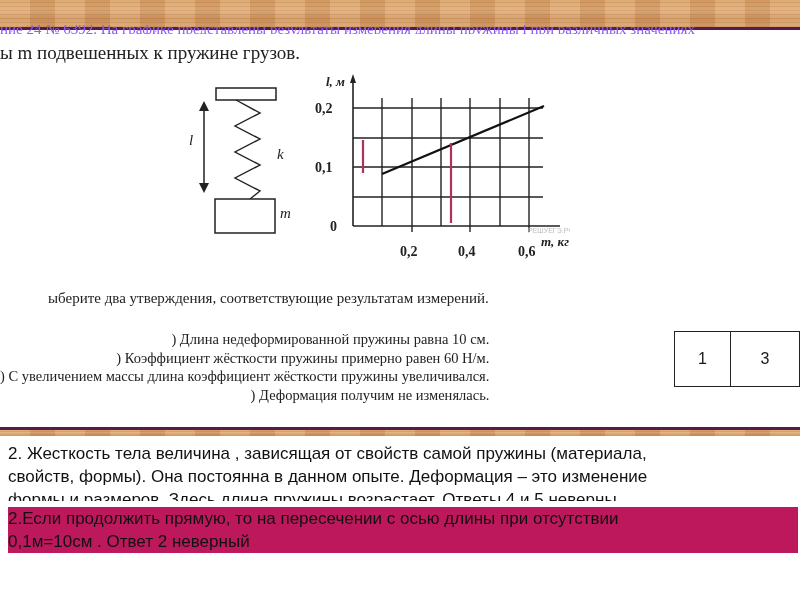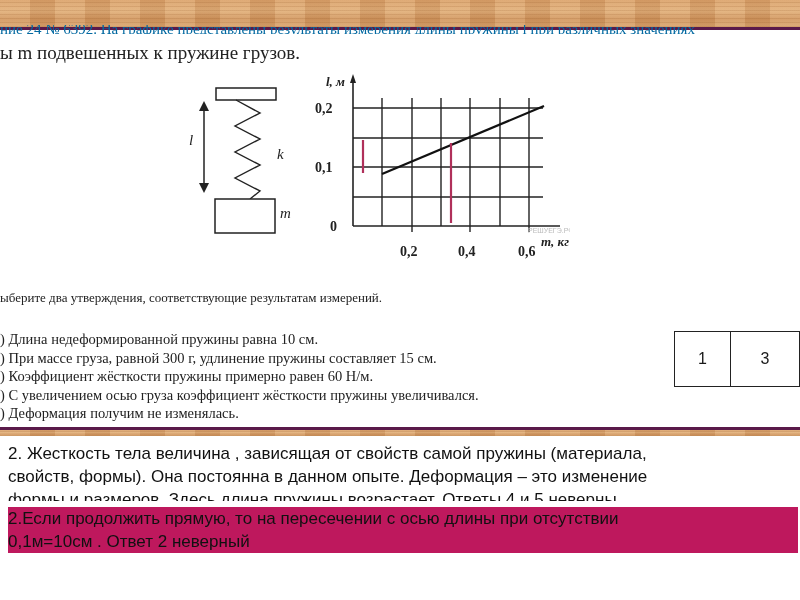--- a/index.html
+++ b/index.html
@@ -12,29 +12,29 @@
       repeating-linear-gradient(0deg, rgba(150,90,40,0.18) 0px, rgba(150,90,40,0.18) 1px, transparent 1px, transparent 4px),
       repeating-linear-gradient(90deg, rgba(255,230,190,0.15) 0px, rgba(255,230,190,0.15) 30px, rgba(140,80,30,0.10) 30px, rgba(140,80,30,0.10) 55px),
       linear-gradient(180deg, #d9a06a 0%, #e0ae7a 40%, #cf945e 70%, #d8a36e 100%);
   }
   .purple-line { position: absolute; left: 0; width: 800px; background: #5a1a4a; }
 
   .task-line {
     position: absolute; left: 0; white-space: nowrap; overflow: hidden;
     font-family: "Liberation Serif", serif; font-size: 19px; color: #222;
   }
-  .task-line.faded { color: #0369a1; }
+  .task-line.faded { color: #8b5cf6; }
 
   .spring-svg { position: absolute; left: 185px; left: 180px; top: 75px; }
   .chart-svg { position: absolute; left: 310px; top: 68px; }
   .chart-svg text { font-family: "Liberation Serif", serif; font-weight: bold; fill: #222; }
 
-  .question { position: absolute; left: 0; top: 290px; font-size: 13px; color: #222; white-space: nowrap; }
+  .question { position: absolute; left: 0; top: 290px; font-size: 15px; color: #222; white-space: nowrap; padding-left: 48px; }
   .options { position: absolute; left: 0; top: 330px; font-size: 14.5px; line-height: 18.6px; color: #222; }
-  .options div { white-space: nowrap; }
+  .options div { white-space: nowrap; text-align: right; }
 
   .answer-table {
     position: absolute; left: 674px; top: 331px; border-collapse: collapse;
     font-family: "Liberation Sans", sans-serif; font-size: 16px;
   }
   .answer-table td {
     border: 1.5px solid #222; width: 57px; height: 55px; text-align: center; vertical-align: middle;
   }
   .answer-table td + td { width: 70px; }
 
@@ -100,23 +100,22 @@
   <text x="90" y="188" font-size="14"><tspan>0,2</tspan></text>
   <text x="148" y="188" font-size="14"><tspan>0,4</tspan></text>
   <text x="208" y="188" font-size="14"><tspan>0,6</tspan></text>
   <text x="231" y="178" font-size="13" font-style="italic"><tspan>m, кг</tspan></text>
   <text x="218" y="165" font-size="7" font-weight="normal" fill="#bbb" style="fill:#bbb;font-weight:normal;font-family:'Liberation Sans',sans-serif"><tspan>РЕШУЕГЭ.РФ</tspan></text>
 </svg>
 
 <div class="question">ыберите два утверждения, соответствующие результатам измерений.</div>
 <div class="options">
   <div>) Длина недеформированной пружины равна 10 см.</div>
-  <div>) При массе груза, равной 300 г, удлинение пружины составляет 15 см.</div>
   <div>) Коэффициент жёсткости пружины примерно равен 60 Н/м.</div>
-  <div>) С увеличением осью груза коэффициент жёсткости пружины увеличивался.</div>
+  <div>) С увеличением массы длина коэффициент жёсткости пружины увеличивался.</div>
   <div>) Деформация получим не изменялась.</div>
 </div>
 
 <table class="answer-table">
   <tbody>
       <tr>
     <td>1</td>
     <td>3</td>
   </tr>
 </tbody>

